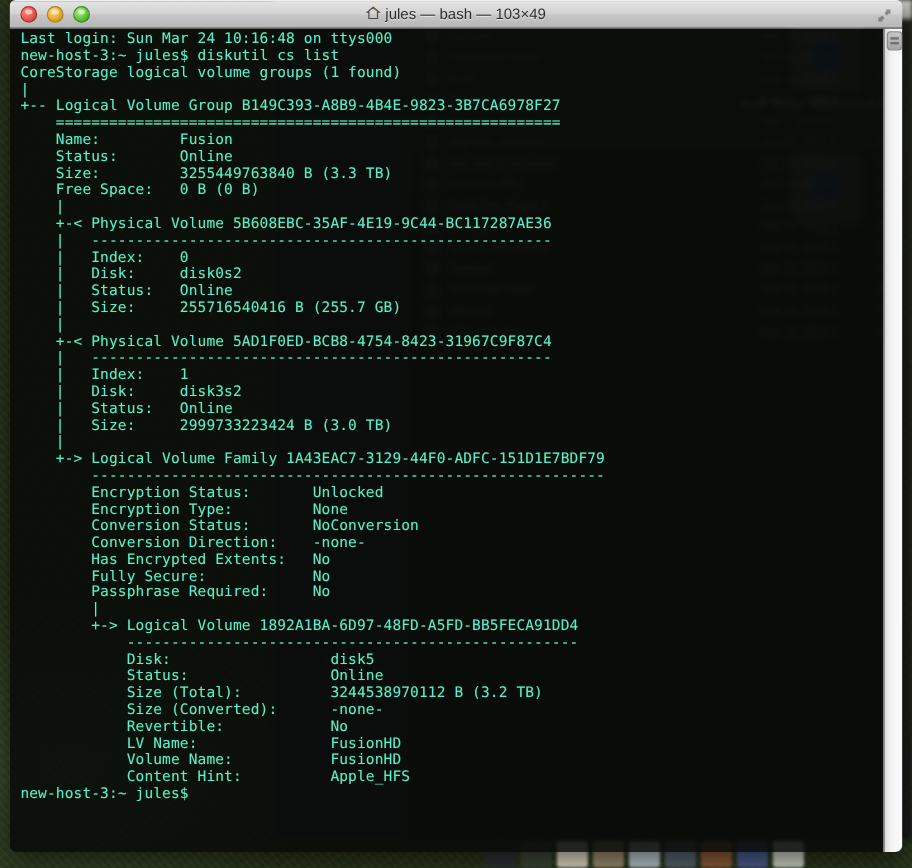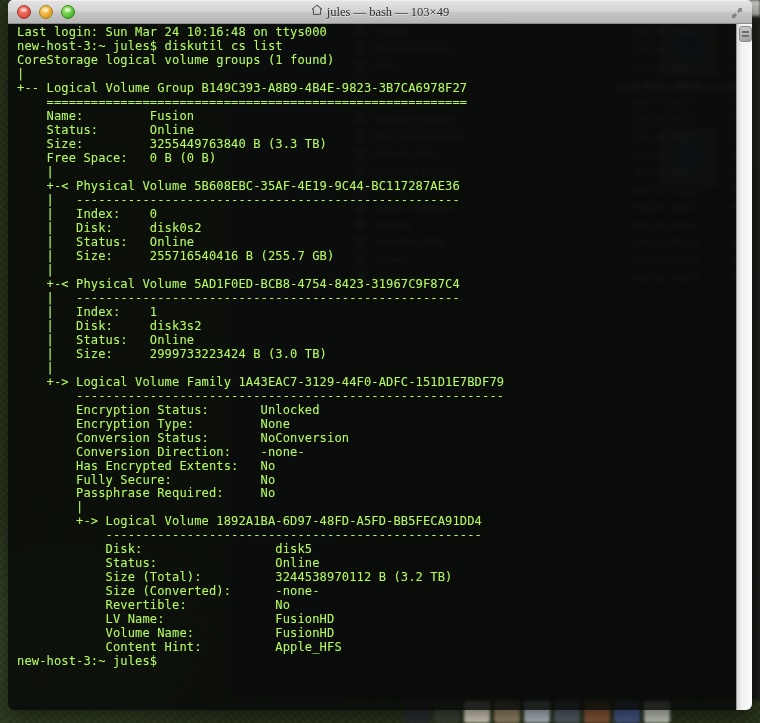--- a/index.html
+++ b/index.html
@@ -184,26 +184,26 @@
     background: rgba(255,255,255,0.55);
   }
   #tl-close  { background: radial-gradient(circle at 35% 30%, #ff8a80 0%, #e8584c 55%, #b3362c 100%); border: 1px solid #a33228; }
   #tl-min    { background: radial-gradient(circle at 35% 30%, #ffd98a 0%, #e9aa2e 55%, #b5801c 100%); border: 1px solid #a7801f; }
   #tl-max    { background: radial-gradient(circle at 35% 30%, #b5f08a 0%, #60c53c 55%, #3d8f23 100%); border: 1px solid #398a22; }
 
   #title-center {
     position: absolute;
     left: 0; right: 0;
     text-align: center;
-    font-family: Liberation Serif, serif;
+    font-family: Liberation Sans, sans-serif;
     font-size: 12.5px;
     color: #2b2b2b;
     text-shadow: 0 1px 0 rgba(255,255,255,0.6);
     display: flex;
-    align-items: flex-end;
+    align-items: flex-start;
     justify-content: center;
     gap: 4px;
     pointer-events: none;
   }
   #home-icon { display: inline-block; vertical-align: -2px; }
   #fullscreen-btn {
     position: absolute;
     right: 8px;
     width: 14px; height: 14px;
     opacity: 0.6;
@@ -214,21 +214,21 @@
     position: relative;
     height: 688px;
     background: rgba(8, 10, 8, 0.88);
   }
   #term-text {
     position: absolute;
     left: 9px;
     top: 1px;
     right: 22px;
     bottom: 0;
-    color: #bef264;
+    color: #5eead4;
     font-family: "DejaVu Sans Mono", "Liberation Mono", monospace;
     font-size: 12.1px;
     line-height: 13.98px;
     white-space: pre;
     letter-spacing: 0.1px;
     text-shadow: 0 0 1px rgba(46,243,46,0.35);
   }
 
   
   #term-scrollbar {

